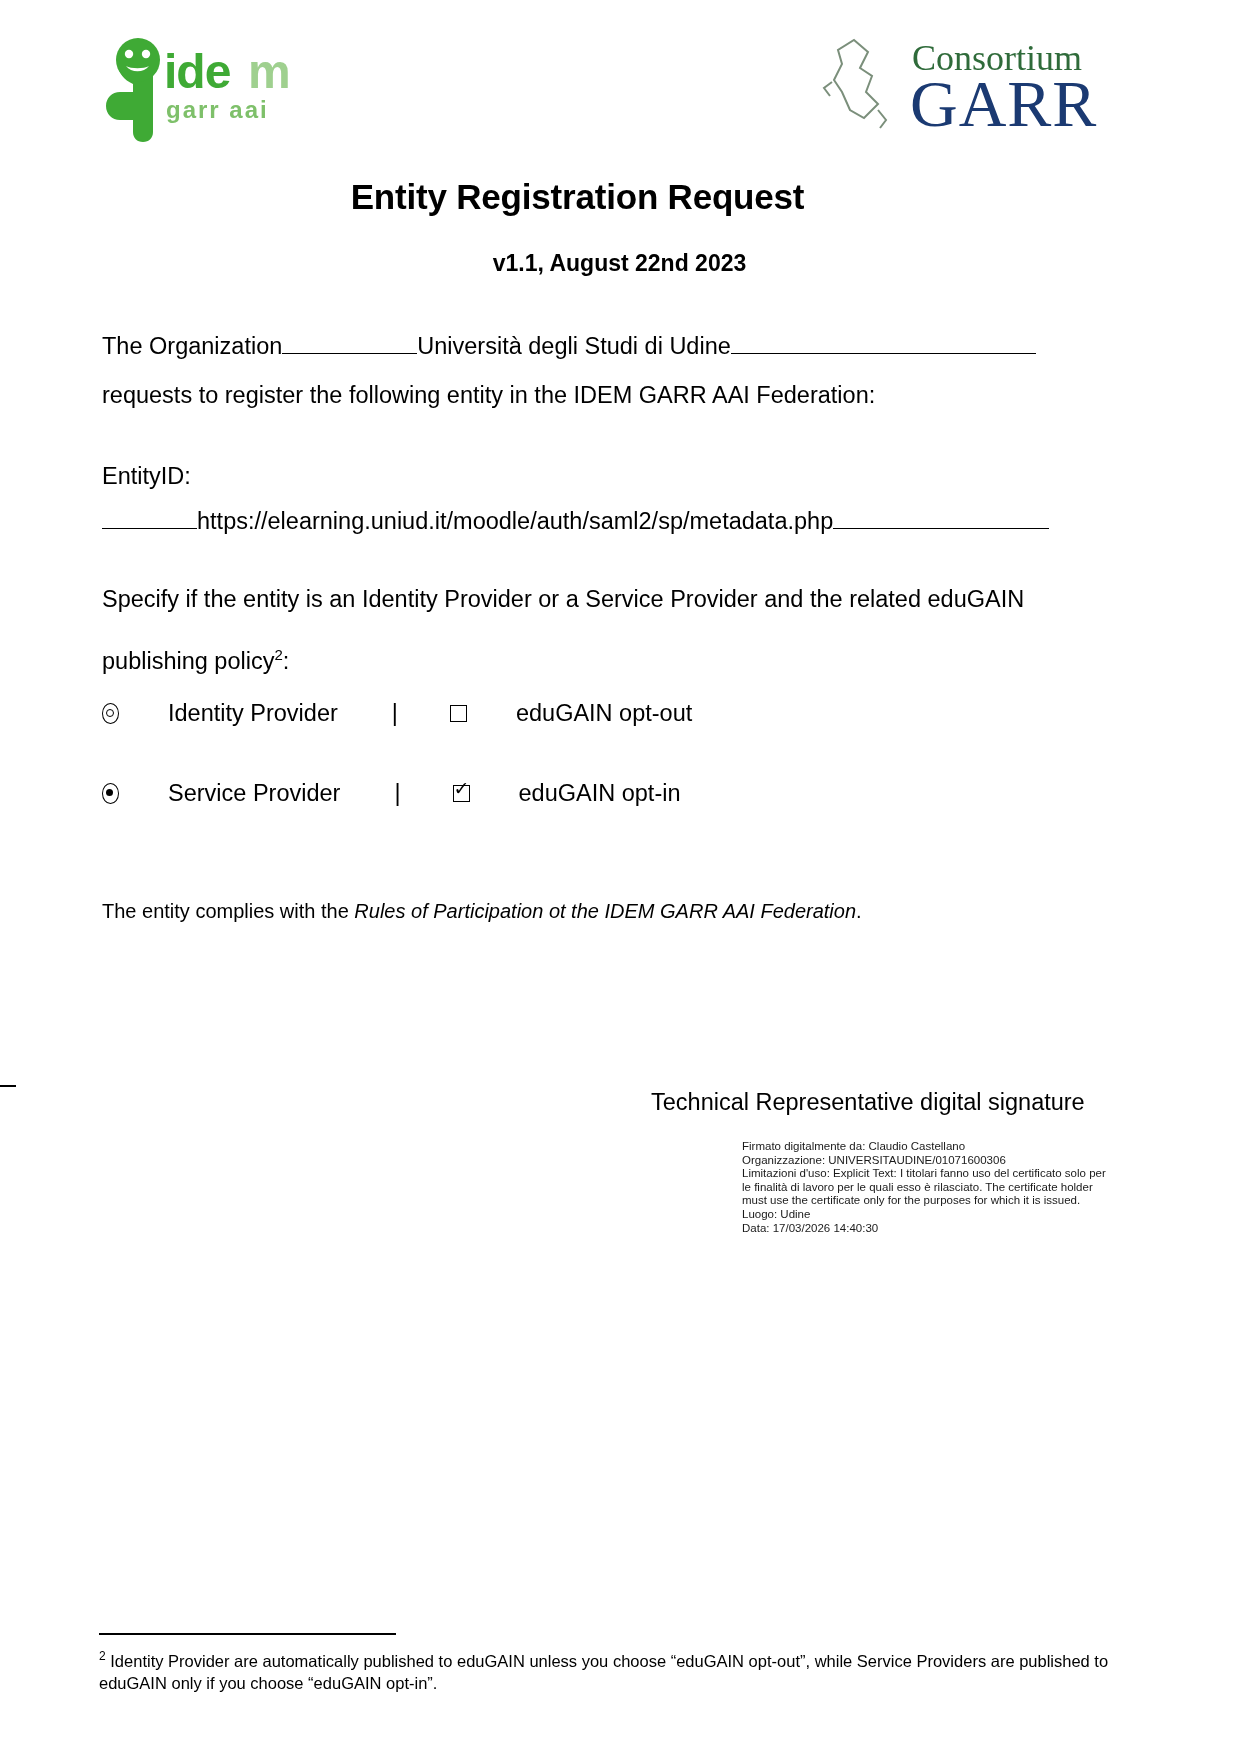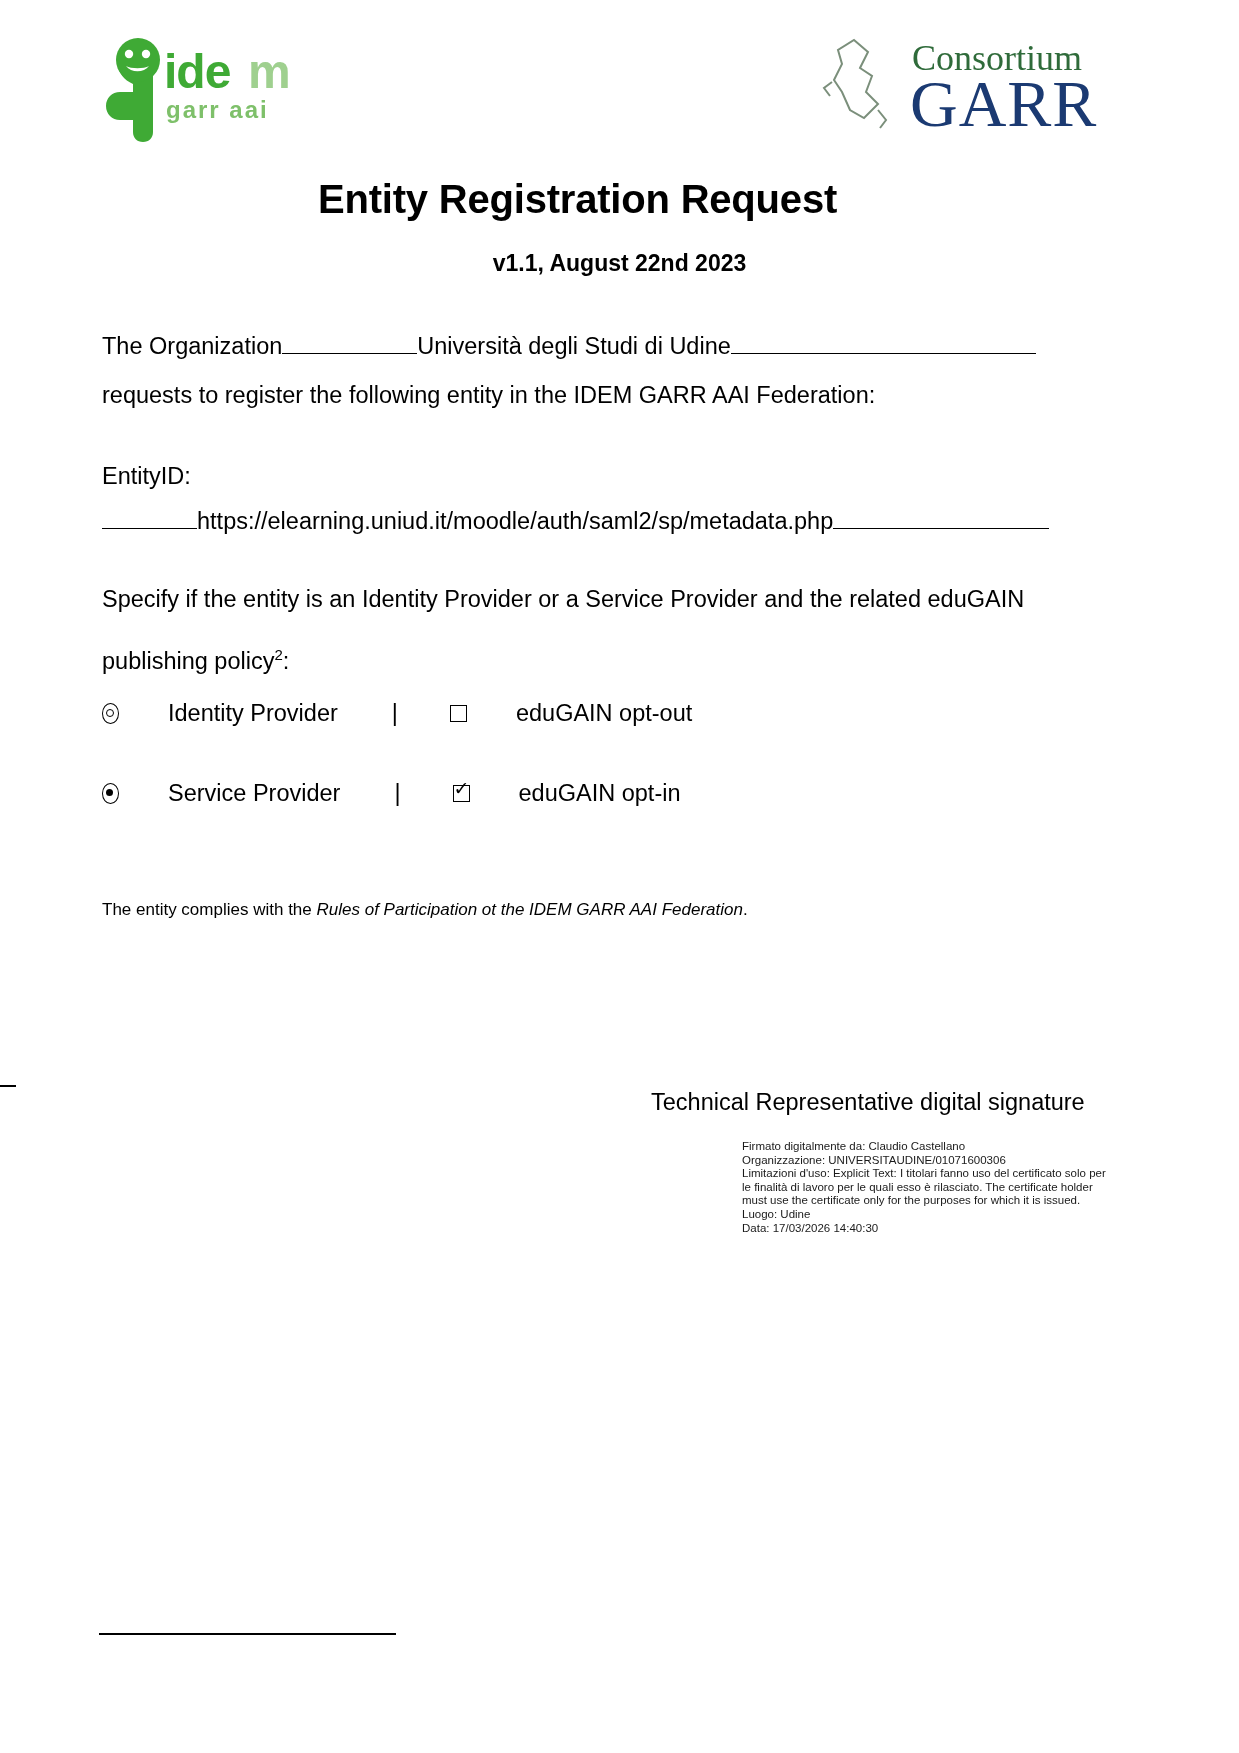--- a/index.html
+++ b/index.html
@@ -38,21 +38,21 @@
     height: 110px;
   }
 
   
   .doc-title {
     position: absolute;
     left: 0;
     top: 177px;
     width: 1155px;
     text-align: center;
-    font-size: 40px;
+    font-size: 35px;
     font-weight: bold;
     letter-spacing: -0.2px;
   }
   .doc-version {
     position: absolute;
     left: 0;
     top: 250px;
     width: 1239px;
     text-align: center;
     font-size: 23px;
@@ -152,21 +152,21 @@
     font-size: 19px;
     line-height: 19px;
     font-family: "DejaVu Sans", sans-serif;
   }
 
   
   .compliance {
     position: absolute;
     left: 102px;
     top: 900px;
-    font-size: 17px;
+    font-size: 20px;
     white-space: nowrap;
   }
   .compliance i { font-style: italic; }
 
   
   .sig-label {
     position: absolute;
     left: 651px;
     top: 1065px;
     font-size: 23.5px;
@@ -295,14 +295,17 @@
   <div class="sig-label">Technical Representative digital signature</div>
   <div class="sig-block">
     <div>Firmato digitalmente da: Claudio Castellano</div>
     <div>Organizzazione: UNIVERSITAUDINE/01071600306</div>
     <div>Limitazioni d'uso: Explicit Text: I titolari fanno uso del certificato solo per le finalità di lavoro per le quali esso è rilasciato. The certificate holder must use the certificate only for the purposes for which it is issued.</div>
     <div>Luogo: Udine</div>
     <div>Data: 17/03/2026 14:40:30</div>
   </div>
 
   <div class="footnote-rule"></div>
+  <div class="footnote">
+    <span class="sup">2</span><span> Identity Provider are automatically published to eduGAIN unless you choose “eduGAIN opt-out”, while Service Providers are published to eduGAIN only if you choose “eduGAIN opt-in”.</span>
+  </div>
 
 </div>
 
 </body></html>

